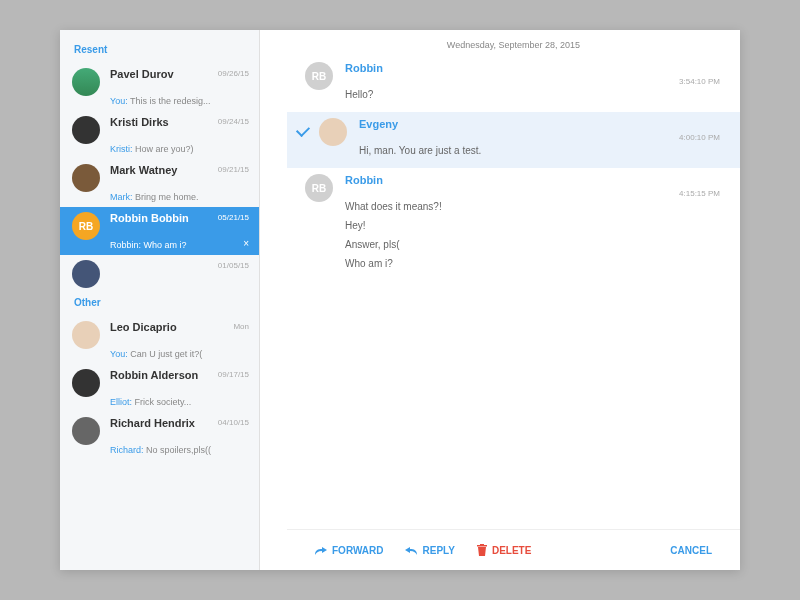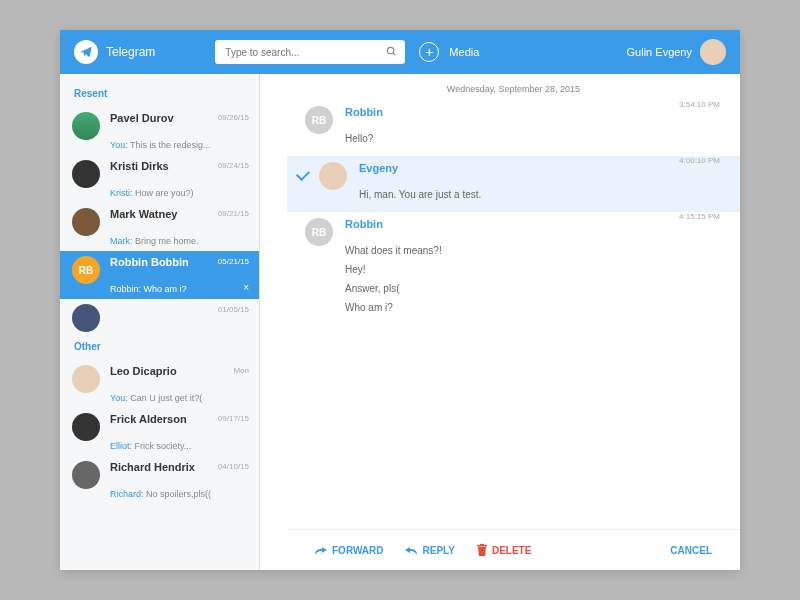--- a/index.html
+++ b/index.html
@@ -31,64 +31,41 @@
 .conv.active .conv-name, .conv.active .conv-preview, .conv.active .conv-date, .conv.active .sender { color: #fff; }
 .conv.active .close-x { position: absolute; right: 10px; bottom: 6px; color: #fff; font-size: 10px; }
 .main { flex: 1; display: flex; flex-direction: column; background: #fff; }
 .date-header { text-align: center; font-size: 9px; color: #888; padding: 10px 0 6px; }
 .msg { display: flex; padding: 6px 18px; position: relative; }
 .msg-avatar { width: 28px; height: 28px; border-radius: 50%; background: #d0d0d0; flex-shrink: 0; display: flex; align-items: center; justify-content: center; font-size: 10px; color: #fff; font-weight: 600; overflow: hidden; }
 .msg-body { margin-left: 12px; flex: 1; }
 .msg-name { font-size: 11px; font-weight: 600; color: #3a9be8; }
 .msg-text { font-size: 10px; color: #666; margin-top: 13px; line-height: 1.5; }
 .msg-text p { margin-bottom: 4px; }
-.msg-time { position: absolute; right: 20px; top: 0; font-size: 8px; color: #aaa; }
+.msg-time { position: absolute; right: 20px; top: 21px; font-size: 8px; color: #aaa; }
 .msg.selected { background: #eaf2fb; }
 .msg.selected::before { content: ""; position: absolute; left: 10px; top: 14px; width: 10px; height: 6px; border-left: 2px solid #3a9be8; border-bottom: 2px solid #3a9be8; transform: rotate(-45deg); }
 .msg.selected .msg-avatar { margin-left: 14px; }
 .actions { border-top: 1px solid #eee; padding: 14px 28px; display: flex; align-items: center; font-size: 10px; font-weight: 600; margin-top: auto; }
 .action { display: flex; align-items: center; margin-right: 22px; cursor: pointer; color: #3a9be8; }
 .action svg { margin-right: 5px; }
 .action.delete { color: #e74c3c; }
 .action.cancel { margin-left: auto; margin-right: 0; justify-content: flex-end; }
 
 .av-green { background: linear-gradient(#4a7, #385); }
 .av-dark { background: #333; }
 .av-brown { background: #7a5a3a; }
 .av-blue { background: #457; }
 .av-gray { background: #666; }
 .av-face { background: #e8d0b8; }
 </style>
 </head>
 <body>
 
 <div class="app">
-  <div class="header">
-    <div class="logo">
-      <svg viewBox="0 0 24 24">
-          <path fill="#3a9be8" d="M2 12 L22 3 L18 21 L12 16 L9 19 L8 13 Z"></path>
-        </svg>
-    </div>
-    <span class="app-title">Telegram</span>
-    <div class="search-wrap">
-      <input class="search" placeholder="Type to search..." style="">
-      <span class="search-icon">
-        <svg width="11" height="11" viewBox="0 0 24 24" fill="none" stroke="currentColor" stroke-width="2.5">
-            <circle cx="10" cy="10" r="7"></circle>
-            <line x1="20" y1="20" x2="15" y2="15"></line>
-          </svg>
-      </span>
-    </div>
-    <div class="plus-btn">+</div>
-    <span class="media-label">Media</span>
-    <div class="user-area">
-      <span>Gulin Evgeny</span>
-      <div class="user-avatar av-face"></div>
-    </div>
-  </div>
 
   <div class="body">
     <div class="sidebar">
       <div class="section-title">Resent</div>
       <div id="resent-list">
           <div class="conv">
             <div class="conv-avatar av-green"></div>
             <div class="conv-text">
               <div class="conv-name">Pavel Durov</div>
               <div class="conv-preview"><span class="sender">You: </span>This is the redesig...</div>
@@ -131,21 +108,21 @@
             <div class="conv-avatar av-face"></div>
             <div class="conv-text">
               <div class="conv-name">Leo Dicaprio</div>
               <div class="conv-preview"><span class="sender">You: </span>Can U just get it?(</div>
             </div>
             <div class="conv-date">Mon</div>
           </div>
           <div class="conv">
             <div class="conv-avatar av-dark"></div>
             <div class="conv-text">
-              <div class="conv-name">Frick Alderson</div>
+              <div class="conv-name">Robbin Alderson</div>
               <div class="conv-preview"><span class="sender">Elliot: </span>Frick society...</div>
             </div>
             <div class="conv-date">09/17/15</div>
           </div>
           <div class="conv">
             <div class="conv-avatar av-gray"></div>
             <div class="conv-text">
               <div class="conv-name">Richard Hendrix</div>
               <div class="conv-preview"><span class="sender">Richard: </span>No spoilers,pls((</div>
             </div>

